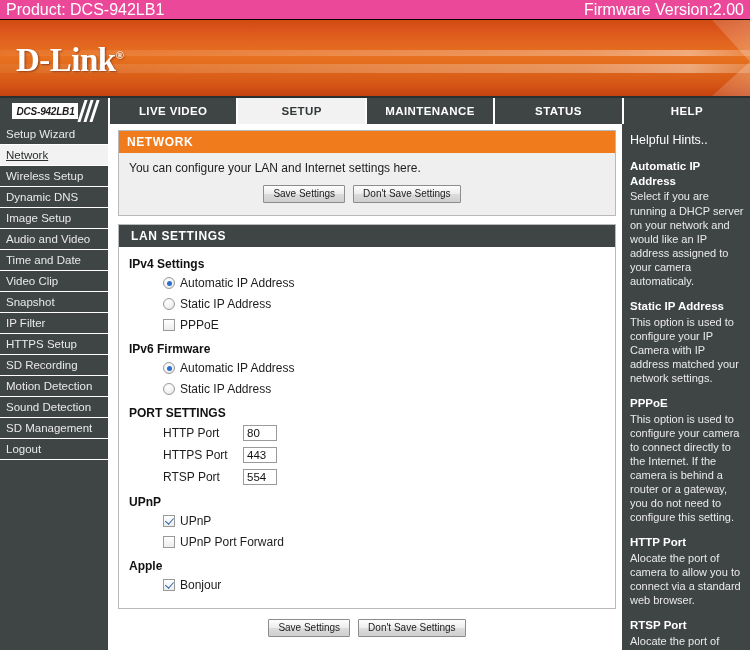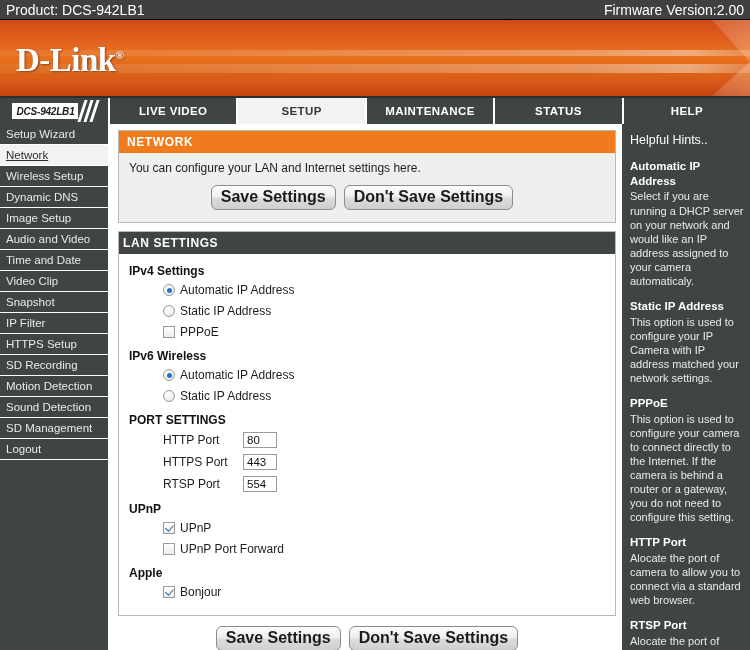--- a/index.html
+++ b/index.html
@@ -11,23 +11,23 @@
     font-family: "Liberation Sans", sans-serif;
     font-size: 12px;
     color: #222;
     overflow: hidden;
     position: relative;
   }
 
   
   #topbar {
     height: 20px;
-    background: #404040;
-    color: #ffffff;
-    font-size: 14px;
+    background: #ec4899;
+    color: #ffffff;
+    font-size: 16px;
     display: flex;
     align-items: center;
     justify-content: space-between;
     padding: 0 6px;
     box-sizing: border-box;
     border-bottom: 1px solid #000;
     text-align: center;
   }
   #topbar .t-left, #topbar .t-right { white-space: nowrap; }
 
@@ -195,49 +195,48 @@
     font-size: 12px;
     letter-spacing: 0.6px;
     padding: 4px 8px;
   }
   .panel-head-dark {
     background: #3f4445;
     color: #ffffff;
     font-weight: bold;
     font-size: 12px;
     letter-spacing: 0.6px;
-    padding: 4px 4px;
+    padding: 4px 12px;
   }
   .panel-body {
     background: #efefef;
     padding: 8px 20px 10px 10px;
   }
   .panel-body.white { background: #ffffff; }
   .desc-line {
     font-size: 12px;
     color: #1d1d1d;
     margin-bottom: 10px;
   }
   .btn-row {
     display: flex;
     justify-content: center;
     gap: 8px;
     margin-bottom: 2px;
   }
   .btn {
     font-family: "Liberation Sans", sans-serif;
-    font-size: 16px;
+    font-size: 10px;
     color: #1b1b1b;
     padding: 2px 9px 3px 9px;
     background: linear-gradient(to bottom, #fdfdfd 0%, #ededed 48%, #dcdcdc 52%, #cfcfcf 100%);
     border: 1px solid #8c8c8c;
-    border-radius: 6px;
+    border-radius: 1px;
     cursor: pointer;
     white-space: nowrap;
-    font-weight: bold;
   }
 
   .grp-title {
     font-weight: bold;
     font-size: 12px;
     color: #111;
     margin: 2px 0 5px 0;
   }
   .grp-title.spaced { margin-top: 10px; }
   .opt-row {
@@ -426,21 +425,21 @@
         </div>
         <div class="opt-row">
           <span class="radio"></span>
           <span>Static IP Address</span>
         </div>
         <div class="opt-row">
           <span class="cbox"></span>
           <span>PPPoE</span>
         </div>
 
-        <div class="grp-title spaced">IPv6 Wireless</div>
+        <div class="grp-title spaced">IPv6 Firmware</div>
         <div class="opt-row">
           <span class="radio on"></span>
           <span>Automatic IP Address</span>
         </div>
         <div class="opt-row">
           <span class="radio"></span>
           <span>Static IP Address</span>
         </div>
 
         <div class="grp-title spaced">PORT SETTINGS</div>

